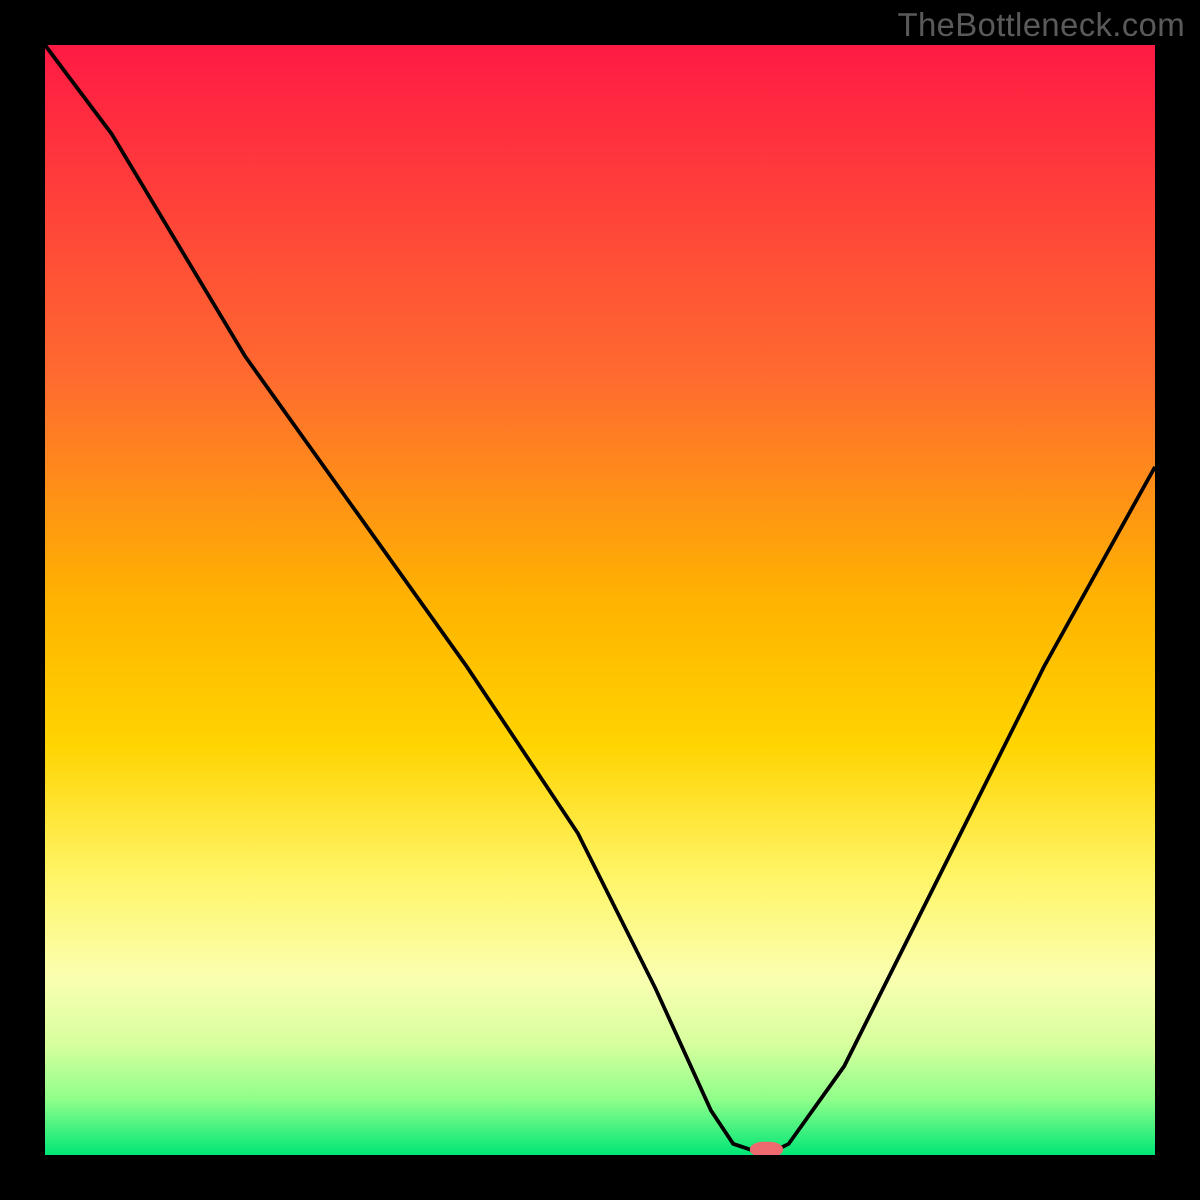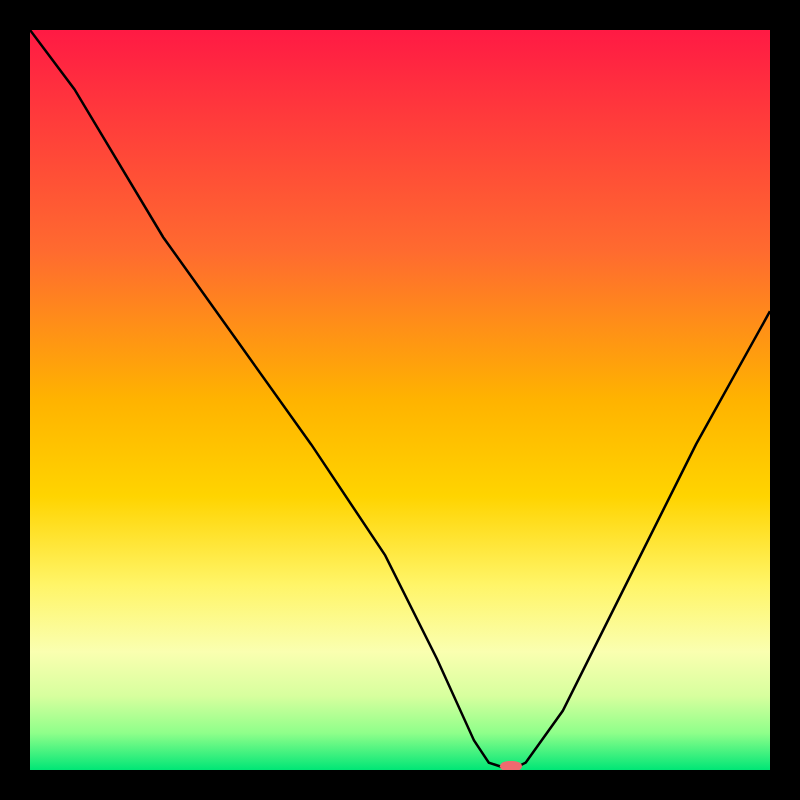--- a/index.html
+++ b/index.html
@@ -30,20 +30,21 @@
     top: 30px;
     left: 30px;
     width: 740px;
     height: 740px;
   }
 </style>
 </head>
 <body>
 
 <div class="chart-container">
+  <div class="watermark">TheBottleneck.com</div>
   <svg class="plot" viewBox="0 0 740 740" preserveAspectRatio="none">
     <defs>
       <linearGradient id="bg-grad" x1="0" y1="0" x2="0" y2="1">
           <stop offset="0%" stop-color="#ff1a44"></stop>
           <stop offset="12%" stop-color="#ff3b3b"></stop>
           <stop offset="30%" stop-color="#ff6b2f"></stop>
           <stop offset="50%" stop-color="#ffb300"></stop>
           <stop offset="63%" stop-color="#ffd400"></stop>
           <stop offset="75%" stop-color="#fff568"></stop>
           <stop offset="84%" stop-color="#faffb0"></stop>

